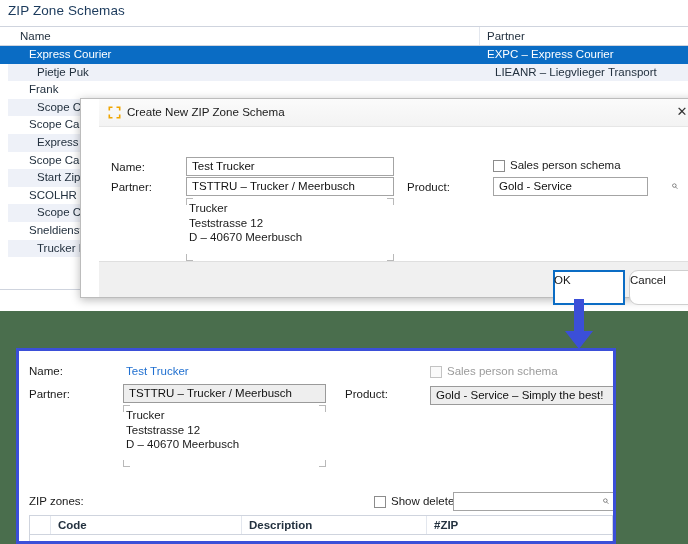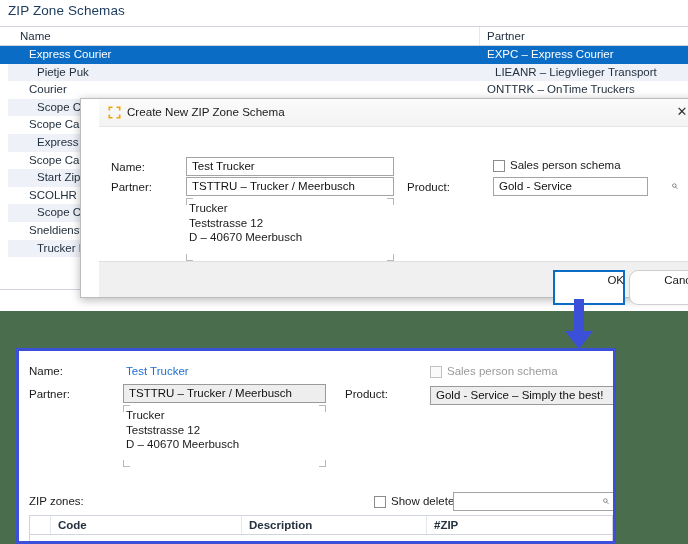--- a/index.html
+++ b/index.html
@@ -194,21 +194,21 @@
     position: relative;
     height: 35px;
     background: #f0f0f0;
     border-top: 1px solid #dfdfdf;
   }
   .btn {
     position: absolute;
     top: 8px;
     height: 35px;
     line-height: 19px;
-    text-align: right;
+    text-align: left;
     font-size: 11.5px;
     color: #1a1a1a;
     background: #ffffff;
     border: 1px solid #cfcfcf;
     box-sizing: border-box;
     cursor: default;
   }
   #btn-ok {
     left: 454px; width: 72px;
     border: 1px solid #0a6cc4;
@@ -315,22 +315,21 @@
     <div class="grid-body" id="grid-body">
         <div class="grid-row selected">
           <div class="cell cell-name">Express Courier</div>
           <div class="cell cell-partner">EXPC – Express Courier</div>
         </div>
         <div class="grid-row alt">
           <div class="cell cell-name">Pietje Puk</div>
           <div class="cell cell-partner">LIEANR – Liegvlieger Transport</div>
         </div>
         <div class="grid-row">
-          <div class="cell cell-name">Courier</div>
-          <div class="cell cell-partner">ONTTRK – OnTime Truckers</div>
+          <div class="cell cell-name">Frank</div>
         </div>
         <div class="grid-row alt">
           <div class="cell cell-name">Scope Cargo</div>
           <div class="cell cell-partner"></div>
         </div>
         <div class="grid-row">
           <div class="cell cell-name">Scope Cargo</div>
           <div class="cell cell-partner"></div>
         </div>
         <div class="grid-row alt">

